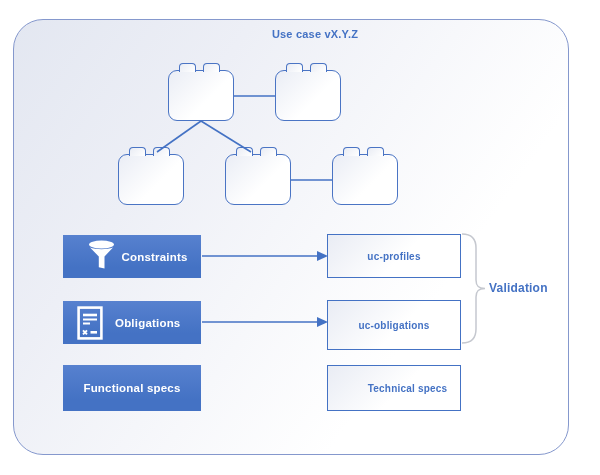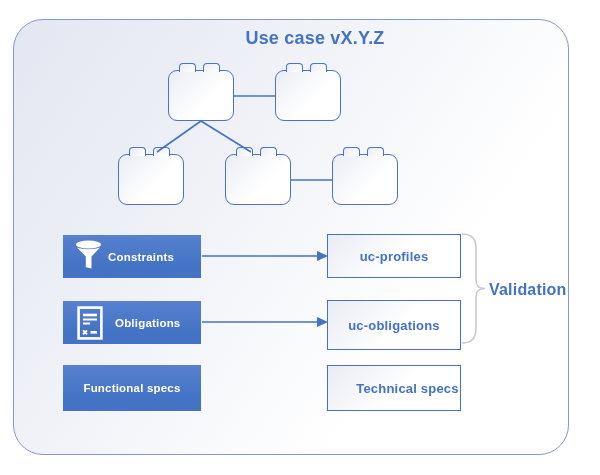--- a/index.html
+++ b/index.html
@@ -7,21 +7,21 @@
     position:relative; width:600px; height:475px; background:#ffffff;
     font-family:"Liberation Sans", sans-serif; overflow:hidden;
   }
   .container {
     position:absolute; left:13px; top:19px; width:556px; height:436px;
     box-sizing:border-box; border:1.5px solid #8598CD; border-radius:30px;
     background:linear-gradient(125deg, #e3e7f1 0%, #edeff6 28%, #ffffff 72%, #ffffff 100%);
   }
   .title {
     position:absolute; left:240px; top:28px; width:150px; text-align:center;
-    color:#4472C4; font-size:18px; font-weight:600; letter-spacing:.2px;
+    color:#4472C4; font-size:11px; font-weight:600; letter-spacing:.2px;
   }
   
   .brick {
     position:absolute; width:66px; height:51px; box-sizing:border-box;
     border:1.5px solid #4A74C4; border-radius:9px;
     background:linear-gradient(135deg, #eaedf5 0%, #ffffff 60%);
   }
   .stud {
     position:absolute; top:-8px; width:17px; height:9px; box-sizing:border-box;
     border:1.5px solid #4A74C4; border-bottom:none; border-radius:4px 4px 0 0;
@@ -37,25 +37,25 @@
     color:#ffffff; display:flex; align-items:center;
     font-size:11.5px; font-weight:600; letter-spacing:.2px;
   }
   .box-blue .icon-wrap { display:flex; align-items:center; justify-content:center; }
   
   .box-white {
     position:absolute; left:327px; width:134px; box-sizing:border-box;
     border:1.4px solid #4472C4;
     background:linear-gradient(135deg, #e9ecf4 0%, #ffffff 55%);
     color:#4472C4; display:flex; align-items:center; justify-content:center;
-    font-size:13px; font-weight:600; letter-spacing:.2px;
+    font-size:10px; font-weight:600; letter-spacing:.2px;
   }
   .validation-label {
     position:absolute; left:489px; top:281px;
-    color:#4472C4; font-size:16px; font-weight:600; letter-spacing:.2px;
+    color:#4472C4; font-size:12px; font-weight:600; letter-spacing:.2px;
   }
 </style>
 </head>
 <body>
 
 <div class="page">
   <div class="container"></div>
 
   <div class="title">Use case vX.Y.Z</div>
 
@@ -94,21 +94,21 @@
 
     <g>
       <line x1="202" y1="322" x2="318" y2="322" stroke="#4472C4" stroke-width="1.7"></line>
       <polygon points="317,317 328,322 317,327" fill="#4472C4"></polygon>
     </g>
 
     <path d="M462,234 C471,234 476,239 476,248 L476,280 C476,286 478.5,288.5 485,288.5
              C478.5,288.5 476,291 476,297 L476,329 C476,338 471,343 462,343" fill="none" stroke="#C5C8CF" stroke-width="1.5"></path>
   </svg>
 
-  <div class="box-blue" style="top:235px; height:43px; padding-left:11px;">
+  <div class="box-blue" style="top:235px; height:43px; padding-left:11px;justify-content:center;">
     <span class="icon-wrap" style="width:28px;">
       <svg width="27" height="33" viewBox="0 0 27 33">
         <ellipse cx="13.5" cy="4.5" rx="12.5" ry="4" fill="#ffffff"></ellipse>
         <path d="M2,7.6 C7.5,9.9 19.5,9.9 25,7.6 L16.5,16.5 L16.5,28.5 L10.8,27.2 L10.8,16.5 Z" fill="#ffffff"></path>
       </svg>
     </span>
     <span style="margin-left:6px;">Constraints</span>
   </div>
 
   <div class="box-blue" style="top:365px; height:46px; justify-content:center;">

